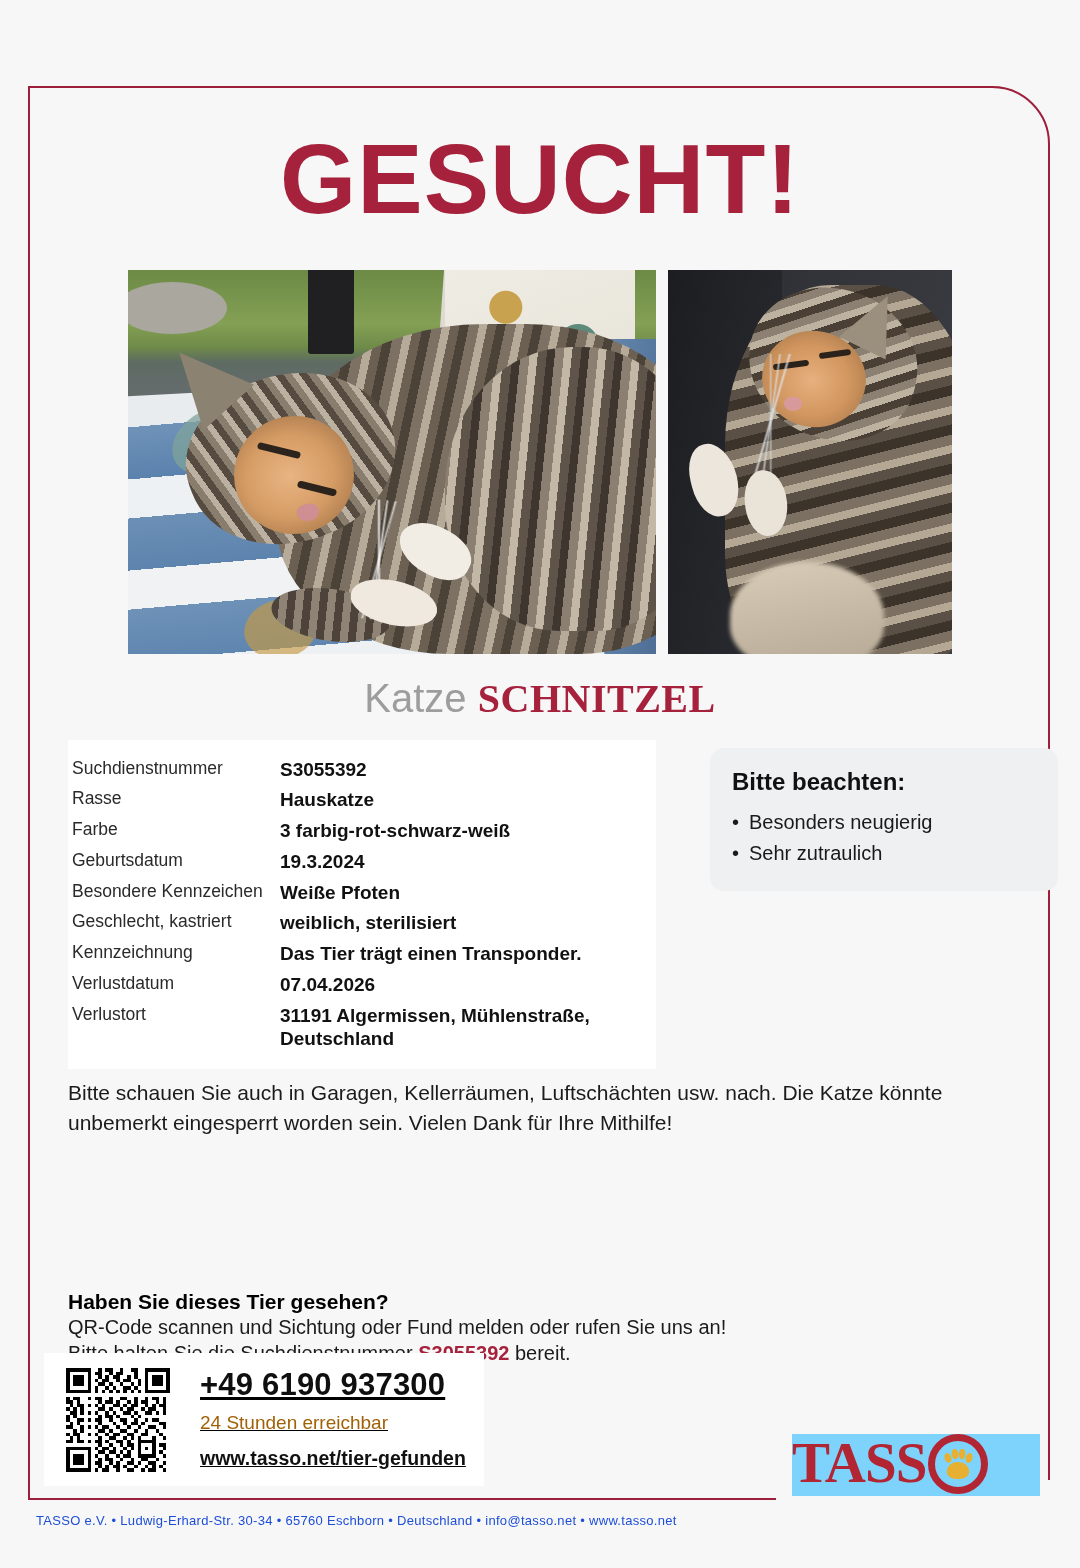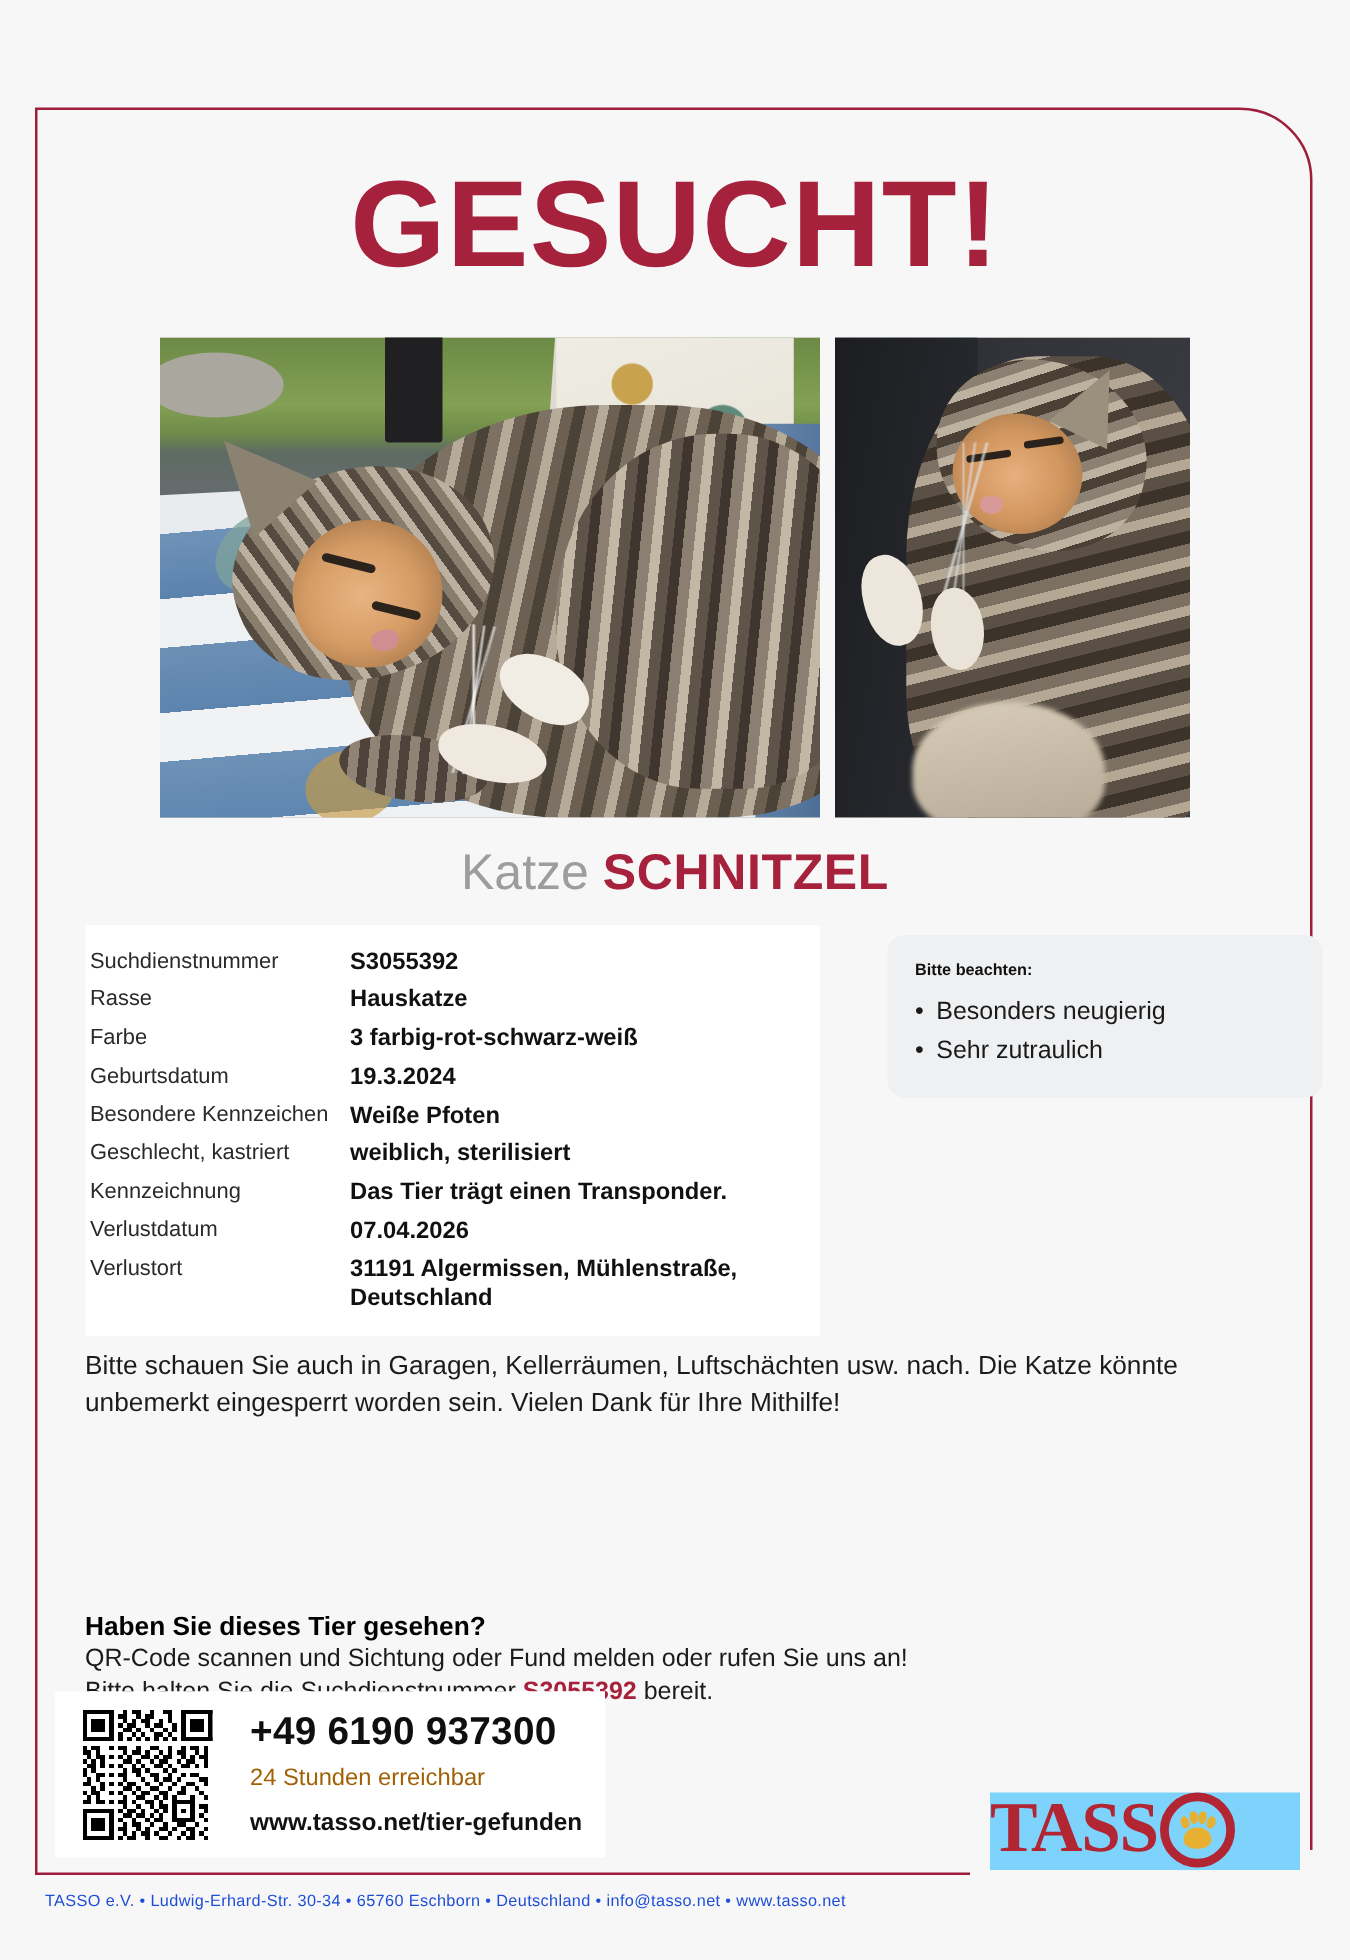--- a/index.html
+++ b/index.html
@@ -273,21 +273,21 @@
   
   .petname {
     position: absolute;
     left: 0; right: 0;
     top: 676px;
     text-align: center;
     font-size: 40px;
     line-height: 1.1;
   }
   .petname .species { color: #9d9d9d; font-weight: normal; }
-  .petname .name { color: #a6213b; font-weight: bold; letter-spacing: .5px; }
+  .petname .name { color: #a6213b; font-weight: bold; letter-spacing: .5px; font-family: Liberation Serif, serif; }
 
   
   .datapanel {
     position: absolute;
     left: 68px;
     top: 740px;
     width: 588px;
     background: #ffffff;
     padding: 14px 0 14px 0;
   }
@@ -316,21 +316,21 @@
   .notice {
     position: absolute;
     left: 710px;
     top: 748px;
     width: 348px;
     background: #eff0f2;
     border-radius: 14px;
     padding: 20px 24px 22px 22px;
   }
   .notice-title {
-    font-size: 13px;
+    font-size: 24px;
     font-weight: bold;
     color: #111;
     margin-bottom: 11px;
   }
   .notice-item {
     font-size: 20px;
     color: #1a1a1a;
     line-height: 1.55;
     display: flex;
     gap: 10px;
@@ -370,20 +370,21 @@
 
   .contact-card {
     position: absolute;
     left: 44px;
     top: 1353px;
     width: 440px;
     height: 133px;
     background: #ffffff;
     display: flex;
     align-items: flex-start;
+    text-decoration: underline;
   }
   .qr-wrap {
     width: 104px;
     height: 104px;
     margin: 15px 0 0 22px;
     flex: 0 0 104px;
   }
   .qr-wrap svg { display: block; width: 104px; height: 104px; }
   .contact-info {
     margin: 14px 0 0 30px;

